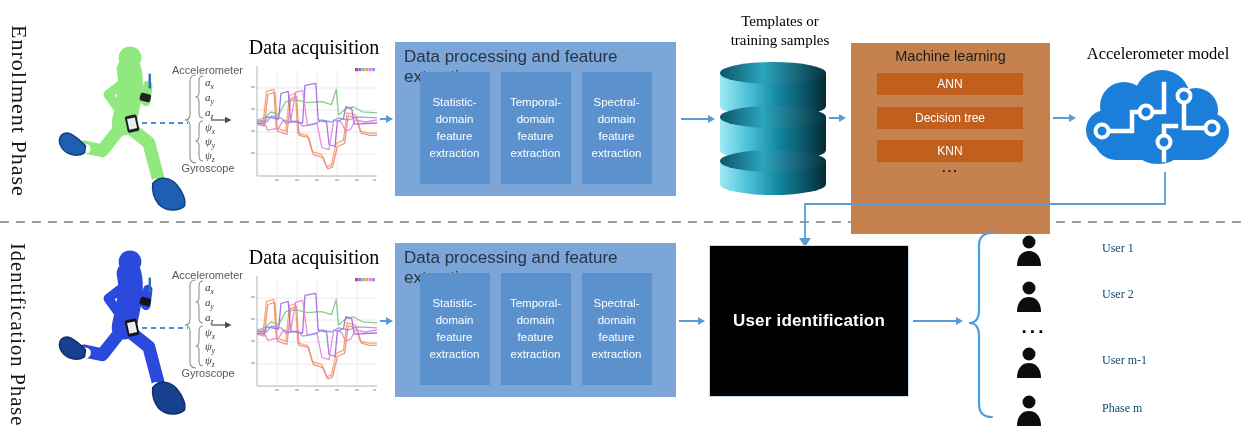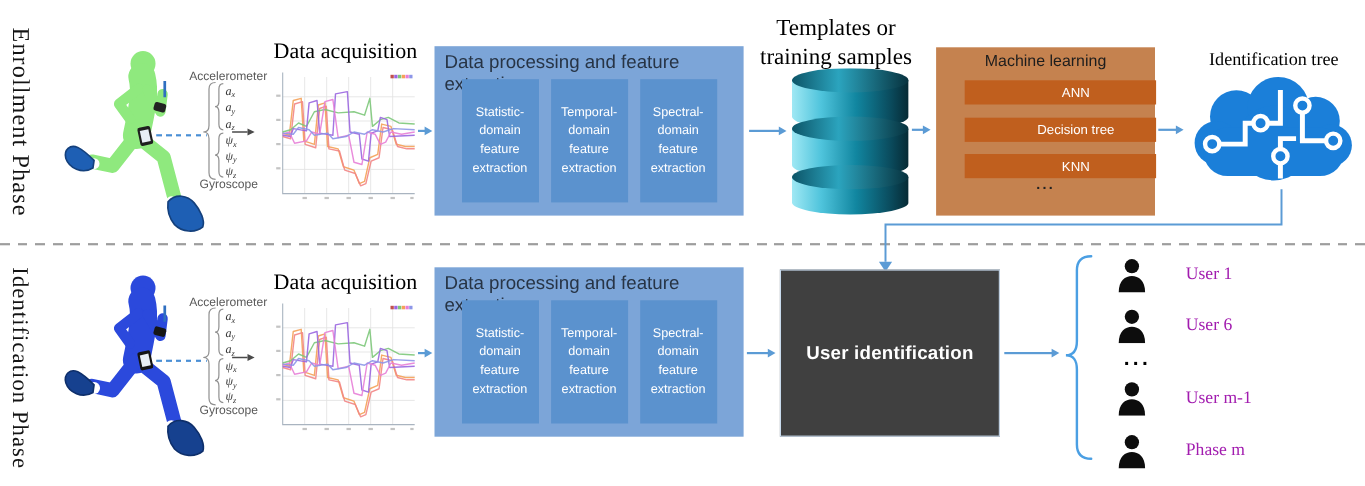--- a/index.html
+++ b/index.html
@@ -30,41 +30,41 @@
   .plot{position:absolute;left:251px;width:130px;height:126px;}
 
   
   .proc-box{position:absolute;left:395px;width:281px;height:154px;background:#7ca5d8;}
   .proc-title{position:absolute;left:9px;top:5px;font-size:17px;color:#273445;}
   .proc-row{position:absolute;left:0;top:30px;width:281px;display:flex;justify-content:center;gap:11px;}
   .proc-cell{width:70px;height:112px;background:#5b92ce;color:#fff;font-size:11.5px;line-height:1.5;
     display:flex;align-items:center;justify-content:center;text-align:center;padding:2px;box-sizing:border-box;}
 
   
-  .tmpl-title{position:absolute;left:680px;top:12px;width:160px;text-align:center;
-    font-size:21px;color:#000;line-height:1.25;}
-  
-  .ml-box{position:absolute;left:851px;top:43px;width:199px;height:153px;background:#c5824f;}
+  .tmpl-title{position:absolute;left:700px;top:12px;width:160px;text-align:center;
+    font-size:15px;color:#000;line-height:1.25;}
+  
+  .ml-box{position:absolute;left:851px;top:43px;width:199px;height:191px;background:#c5824f;}
   .ml-title{position:absolute;left:0;top:5px;width:100%;text-align:center;font-size:14.5px;color:#1d1d1d;}
   .ml-item{position:absolute;left:26px;width:146px;height:22px;background:#c05f1e;color:#fff;
-    font-size:12px;display:flex;align-items:center;justify-content:center;padding-left:28px;}
+    font-size:12px;display:flex;align-items:center;justify-content:center;}
   .ml-more{position:absolute;left:0;top:117px;width:100%;text-align:center;color:#222;
     font-weight:bold;font-size:13px;letter-spacing:2px;}
 
   
   .idm-title{position:absolute;left:1078px;top:44px;width:160px;text-align:center;font-size:16.5px;color:#000;}
 
   
-  .green-box{position:absolute;left:709px;top:245px;width:200px;height:152px;background:#404040;
+  .green-box{position:absolute;left:709px;top:245px;width:200px;height:152px;background:#000000;
     border:1px solid #c9dbee;box-sizing:border-box;display:flex;align-items:center;justify-content:center;}
   .green-box span{color:#fff;font-weight:bold;font-size:17px;letter-spacing:.2px;}
 
   
   .user-row{position:absolute;}
-  .user-label{position:absolute;left:1078px;font-size:16px;color:#a21caf;}
+  .user-label{position:absolute;left:1102px;font-size:12px;color:#0c4a6e;}
   .users-dots{position:absolute;left:1012px;top:316px;width:44px;text-align:center;
     font-weight:bold;font-size:19px;letter-spacing:3px;color:#000;}
 
   
   .arr{position:absolute;height:0;border-top:2px solid #5b9bd5;}
   .arr::after{content:"";position:absolute;right:-7px;top:-5px;width:0;height:0;
     border:4px solid transparent;border-left:7px solid #5b9bd5;}
 </style>
 </head>
 <body>
@@ -205,21 +205,21 @@
   <div class="ml-box">
     <div class="ml-title">Machine learning</div>
     <div class="ml-item" style="top:30px">ANN</div>
     <div class="ml-item" style="top:97px">KNN</div>
     <div class="ml-item" style="top:64px">Decision tree</div>
     <div class="ml-more">...</div>
   </div>
 
   <div class="arr" style="left:1053px;top:117px;width:20px"></div>
 
-  <div class="idm-title serif">Identification tree</div>
+  <div class="idm-title serif">Accelerometer model</div>
   <svg class="abs" style="left:1080px;top:68px" width="156" height="106" viewBox="0 0 156 106">
     <g fill="#1b7fd9">
       <circle cx="44" cy="38" r="24"></circle>
         <circle cx="82" cy="30" r="28"></circle>
         <circle cx="116" cy="42" r="22"></circle>
       <circle cx="26" cy="62" r="20"></circle>
         <circle cx="130" cy="64" r="19"></circle>
         <circle cx="78" cy="62" r="34"></circle>
       <rect x="14" y="48" width="128" height="44" rx="22"></rect>
     </g>
@@ -354,21 +354,21 @@
   <svg class="user-row" style="left:1014px;top:234px" width="30" height="32" viewBox="0 0 30 32">
     <circle cx="15" cy="8" r="6.5" fill="#0d0d0d"></circle>
       <path d="M3 32 C3 21 9 17 15 17 C21 17 27 21 27 32 Z" fill="#0d0d0d"></path>
   </svg>
   <div class="user-label serif" style="top:241px">User 1</div>
 
   <svg class="user-row" style="left:1014px;top:280px" width="30" height="32" viewBox="0 0 30 32">
     <circle cx="15" cy="8" r="6.5" fill="#0d0d0d"></circle>
       <path d="M3 32 C3 21 9 17 15 17 C21 17 27 21 27 32 Z" fill="#0d0d0d"></path>
   </svg>
-  <div class="user-label serif" style="top:287px">User 6</div>
+  <div class="user-label serif" style="top:287px">User 2</div>
 
   <div class="users-dots">...</div>
 
   <svg class="user-row" style="left:1014px;top:346px" width="30" height="32" viewBox="0 0 30 32">
     <circle cx="15" cy="8" r="6.5" fill="#0d0d0d"></circle>
       <path d="M3 32 C3 21 9 17 15 17 C21 17 27 21 27 32 Z" fill="#0d0d0d"></path>
   </svg>
   <div class="user-label serif" style="top:353px">User m-1</div>
 
   <svg class="user-row" style="left:1014px;top:394px" width="30" height="32" viewBox="0 0 30 32">

